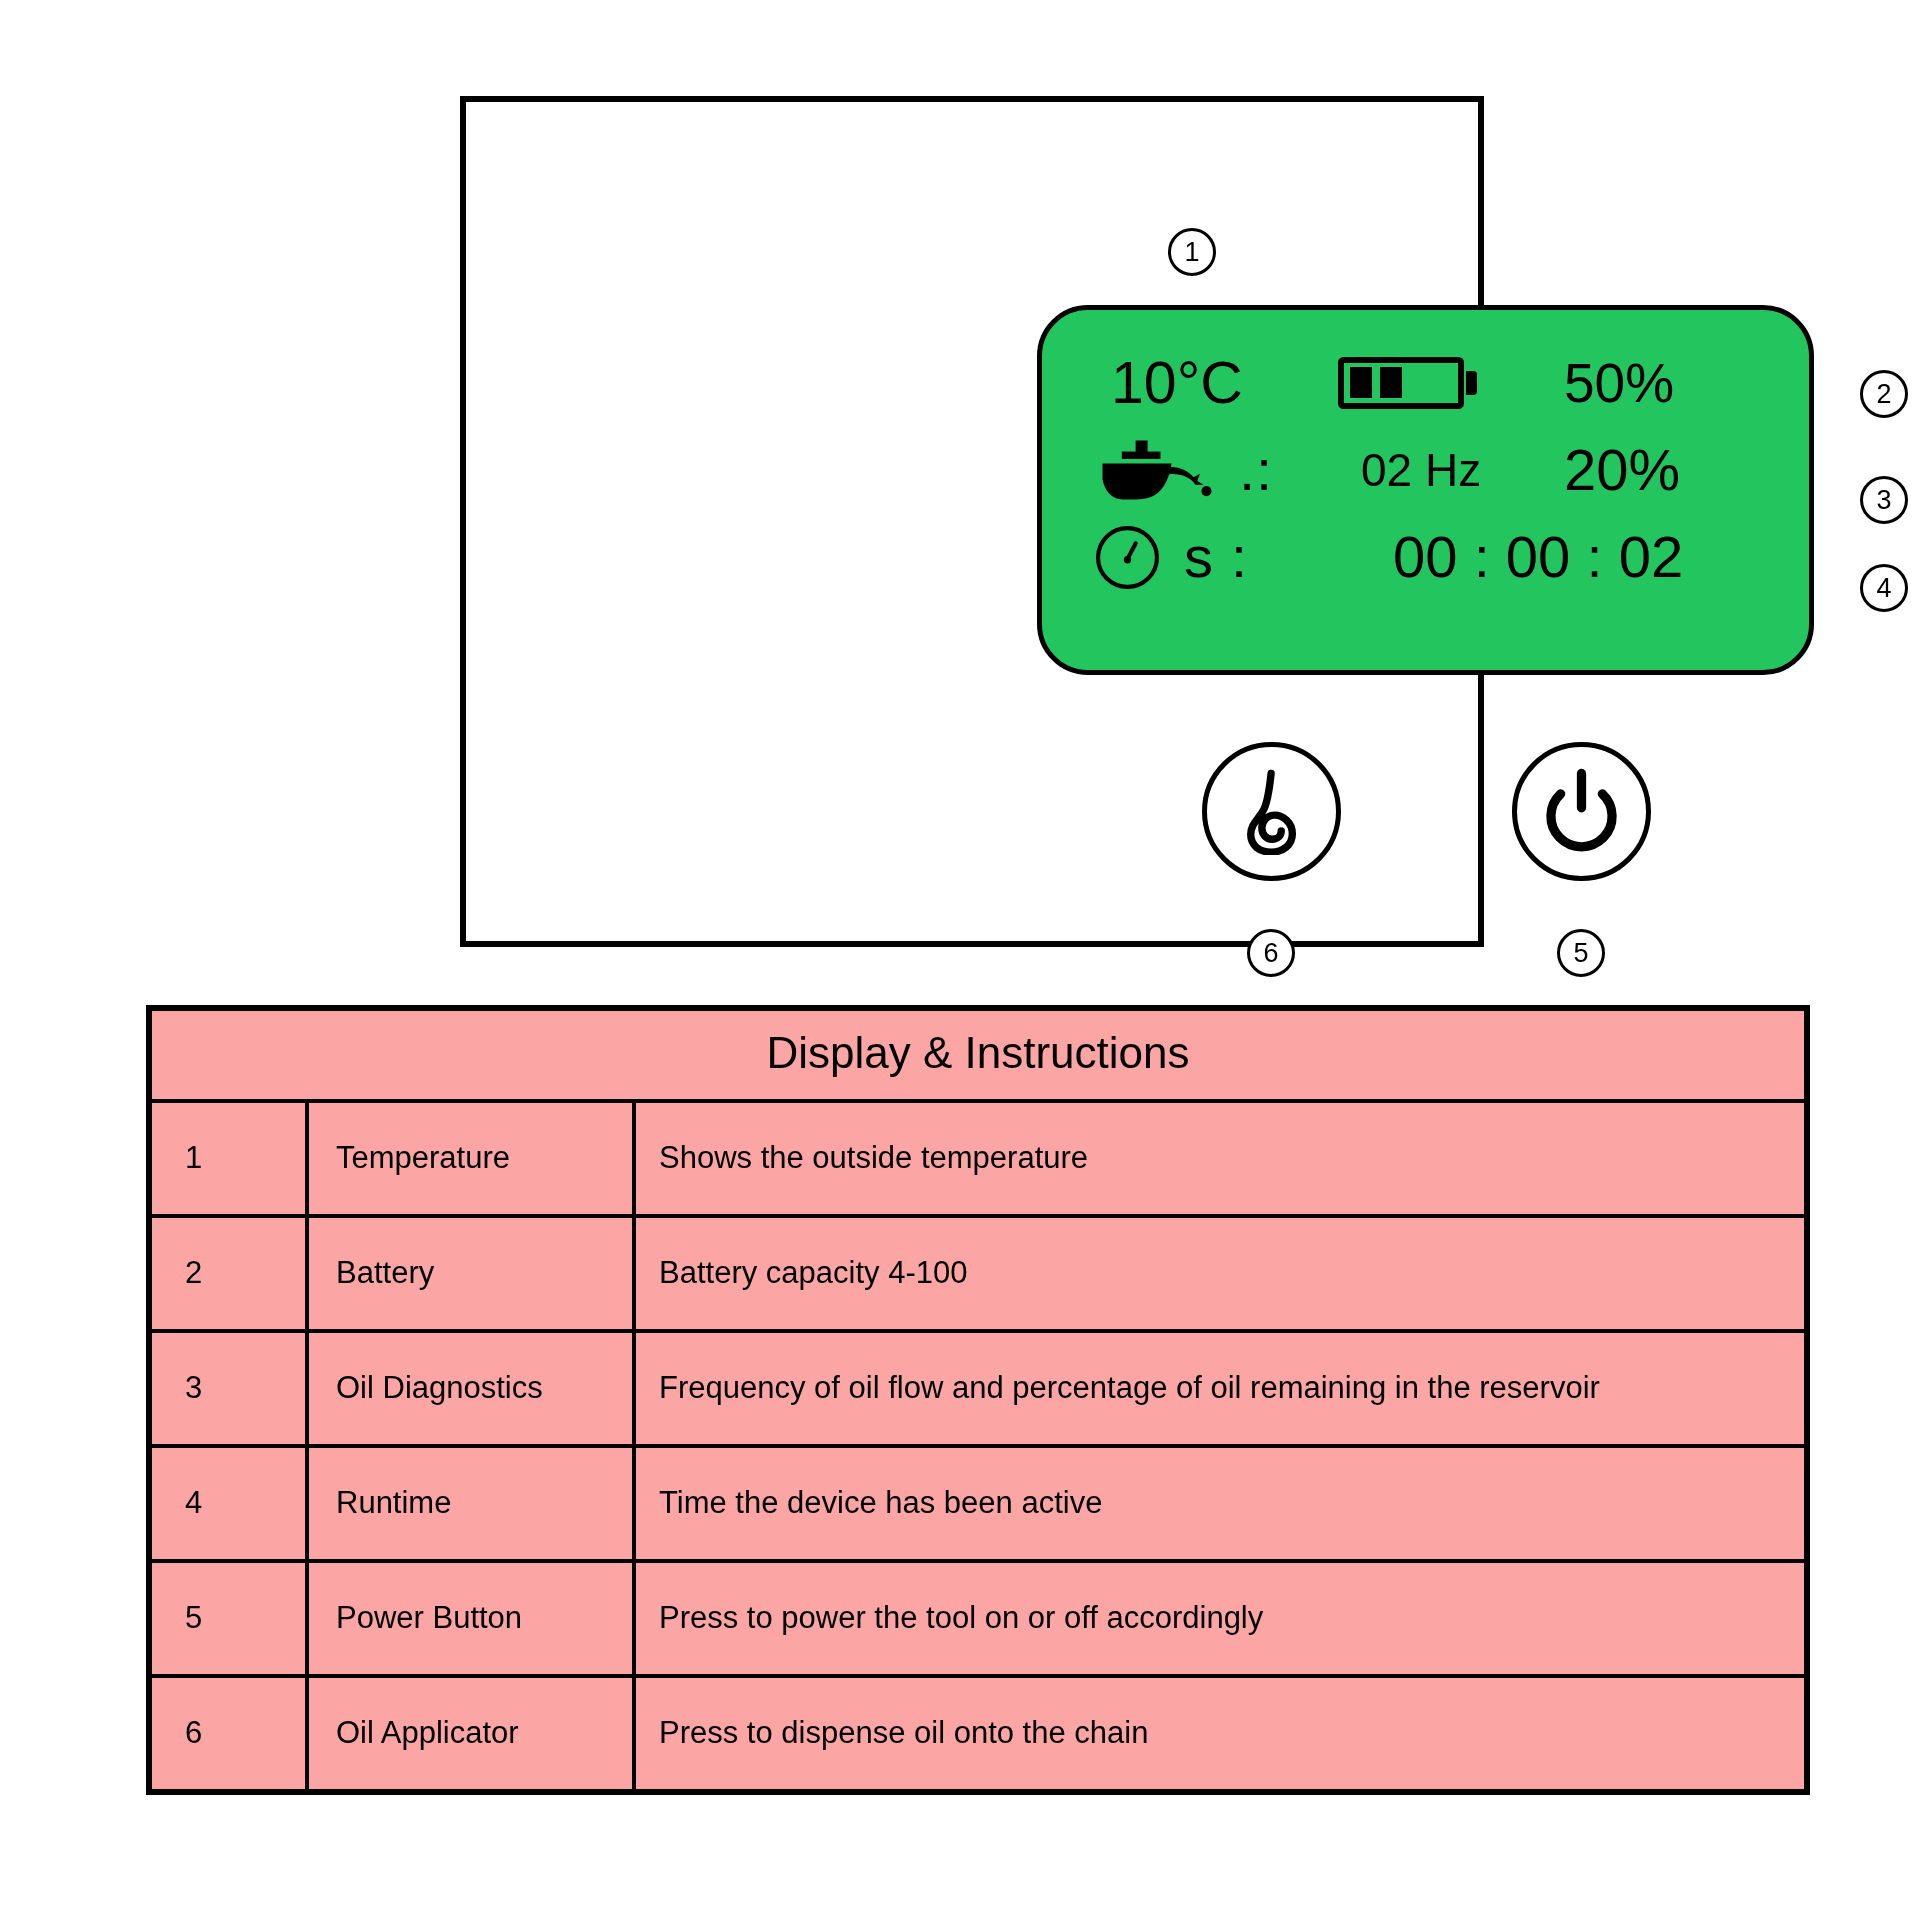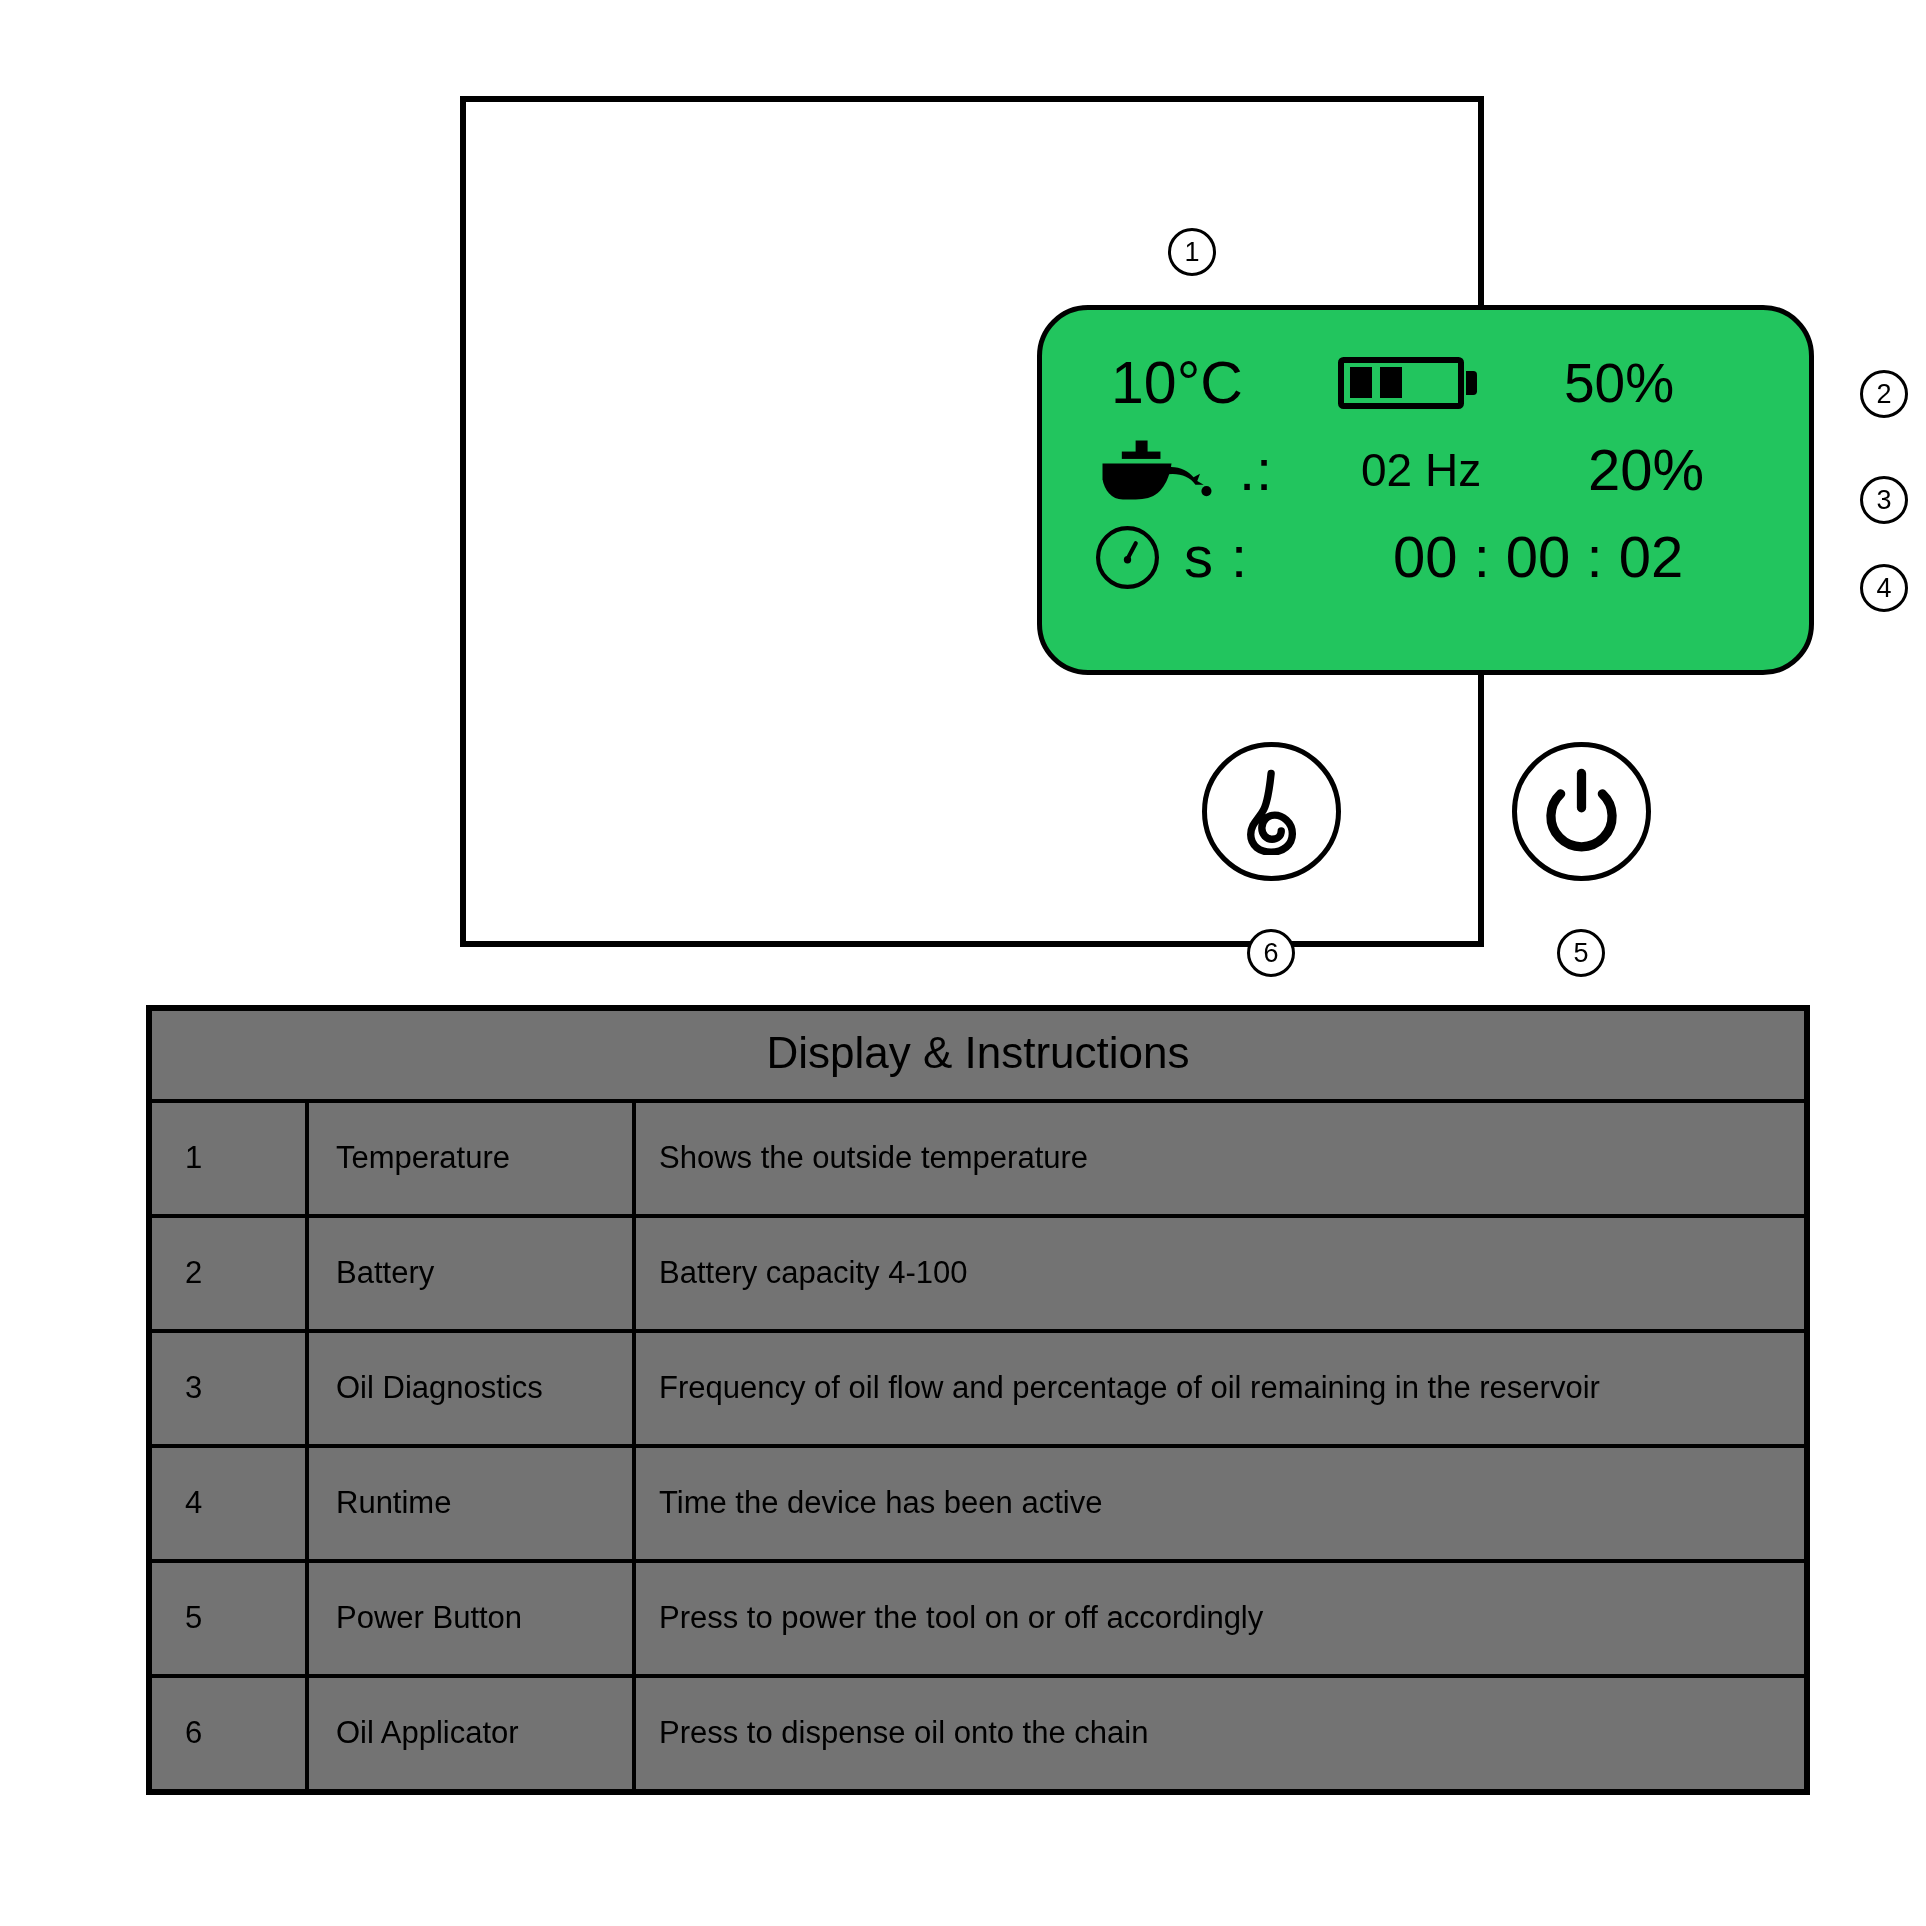--- a/index.html
+++ b/index.html
@@ -167,21 +167,21 @@
   #power-button { left: 1046px; top: 640px; }
 
   
   #instructions-table {
     position: absolute;
     left: 146px;
     top: 1005px;
     width: 1664px;
     border: 6px solid #000;
     box-sizing: border-box;
-    background: #737373;
+    background: #fca5a5;
   }
   #instructions-table table {
     border-collapse: collapse;
     width: 100%;
     table-layout: fixed;
   }
   #instructions-table caption {
     font-size: 44px;
     padding: 16.6px 0 21px 0;
     border-bottom: 4.2px solid #000;
@@ -269,21 +269,21 @@
 
             <circle cx="246" cy="122" r="11" fill="#000"></circle>
           </svg>
         </div>
         <span class="lcd-label">.:</span>
       </div>
       <div class="lcd-cell-mid" style="left:319px;">
         <span style="font-size:46px;">02 Hz</span>
       </div>
       <div class="lcd-cell-right" style="left:522px;">
-        <span style="font-size:58px;margin-left:24px;">20%</span>
+        <span style="font-size:58px;">20%</span>
       </div>
     </div>
 
     <div class="lcd-row" id="lcd-row-3">
       <div class="lcd-cell-left" style="left:51px;">
         <div class="gauge-glyph">
           <svg viewBox="0 0 150 150" width="69" height="69" aria-hidden="true">
             <circle cx="75" cy="75" r="64" fill="none" stroke="#000" stroke-width="9"></circle>
             <line x1="75" y1="78" x2="93" y2="44" stroke="#000" stroke-width="9" stroke-linecap="round"></line>
             <circle cx="75" cy="80" r="8" fill="#000"></circle>

